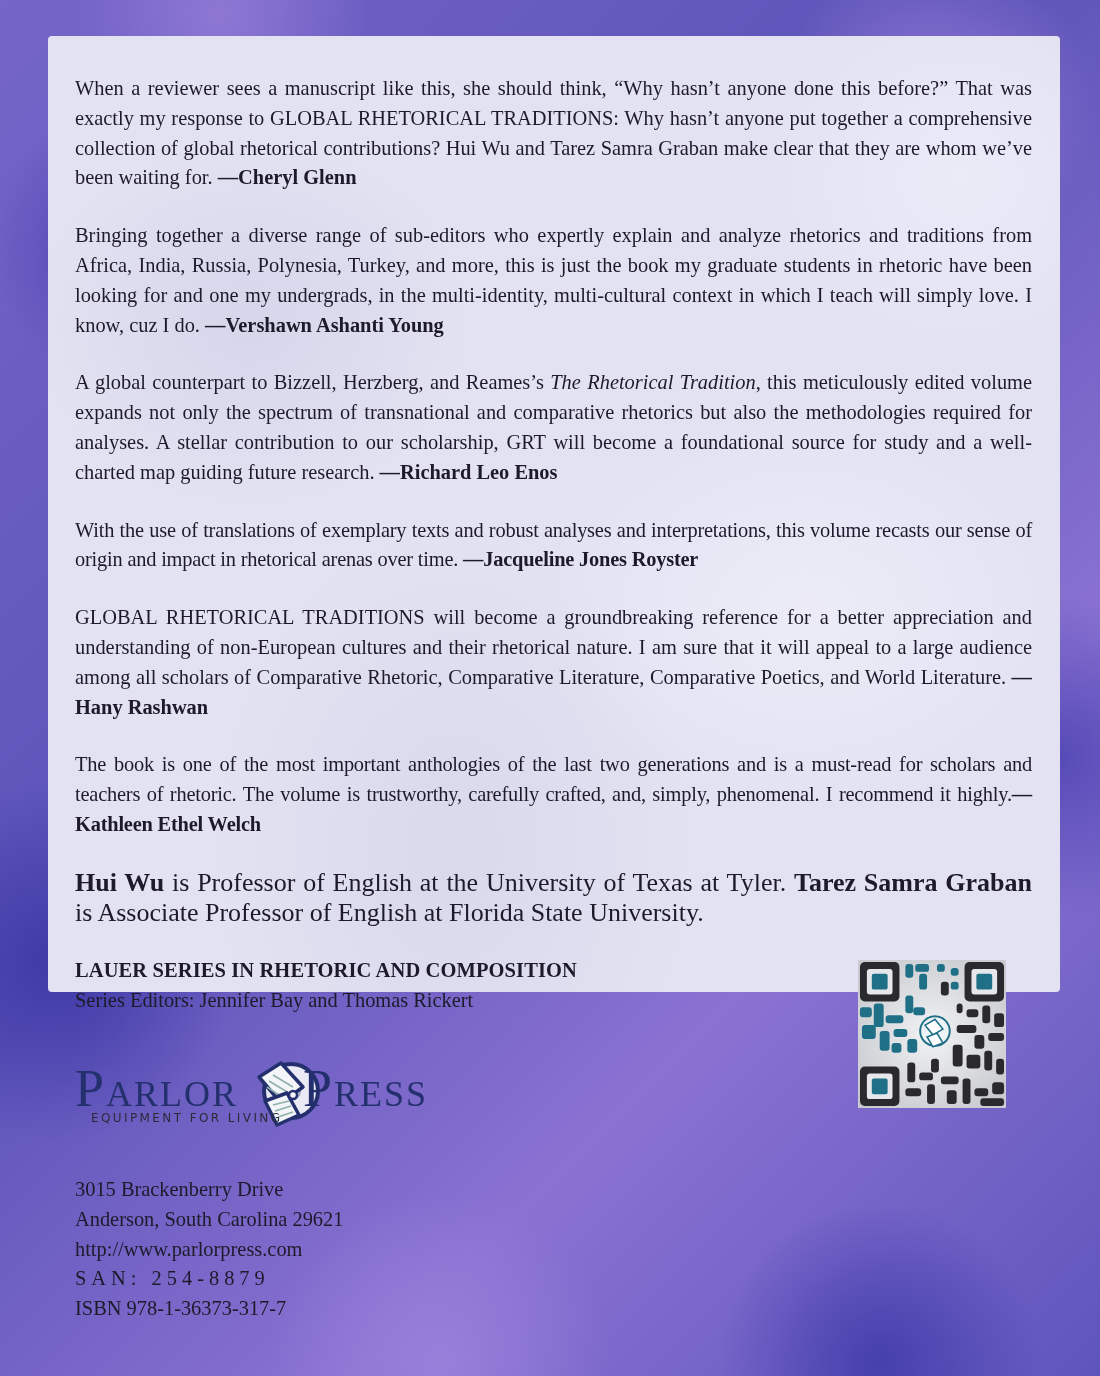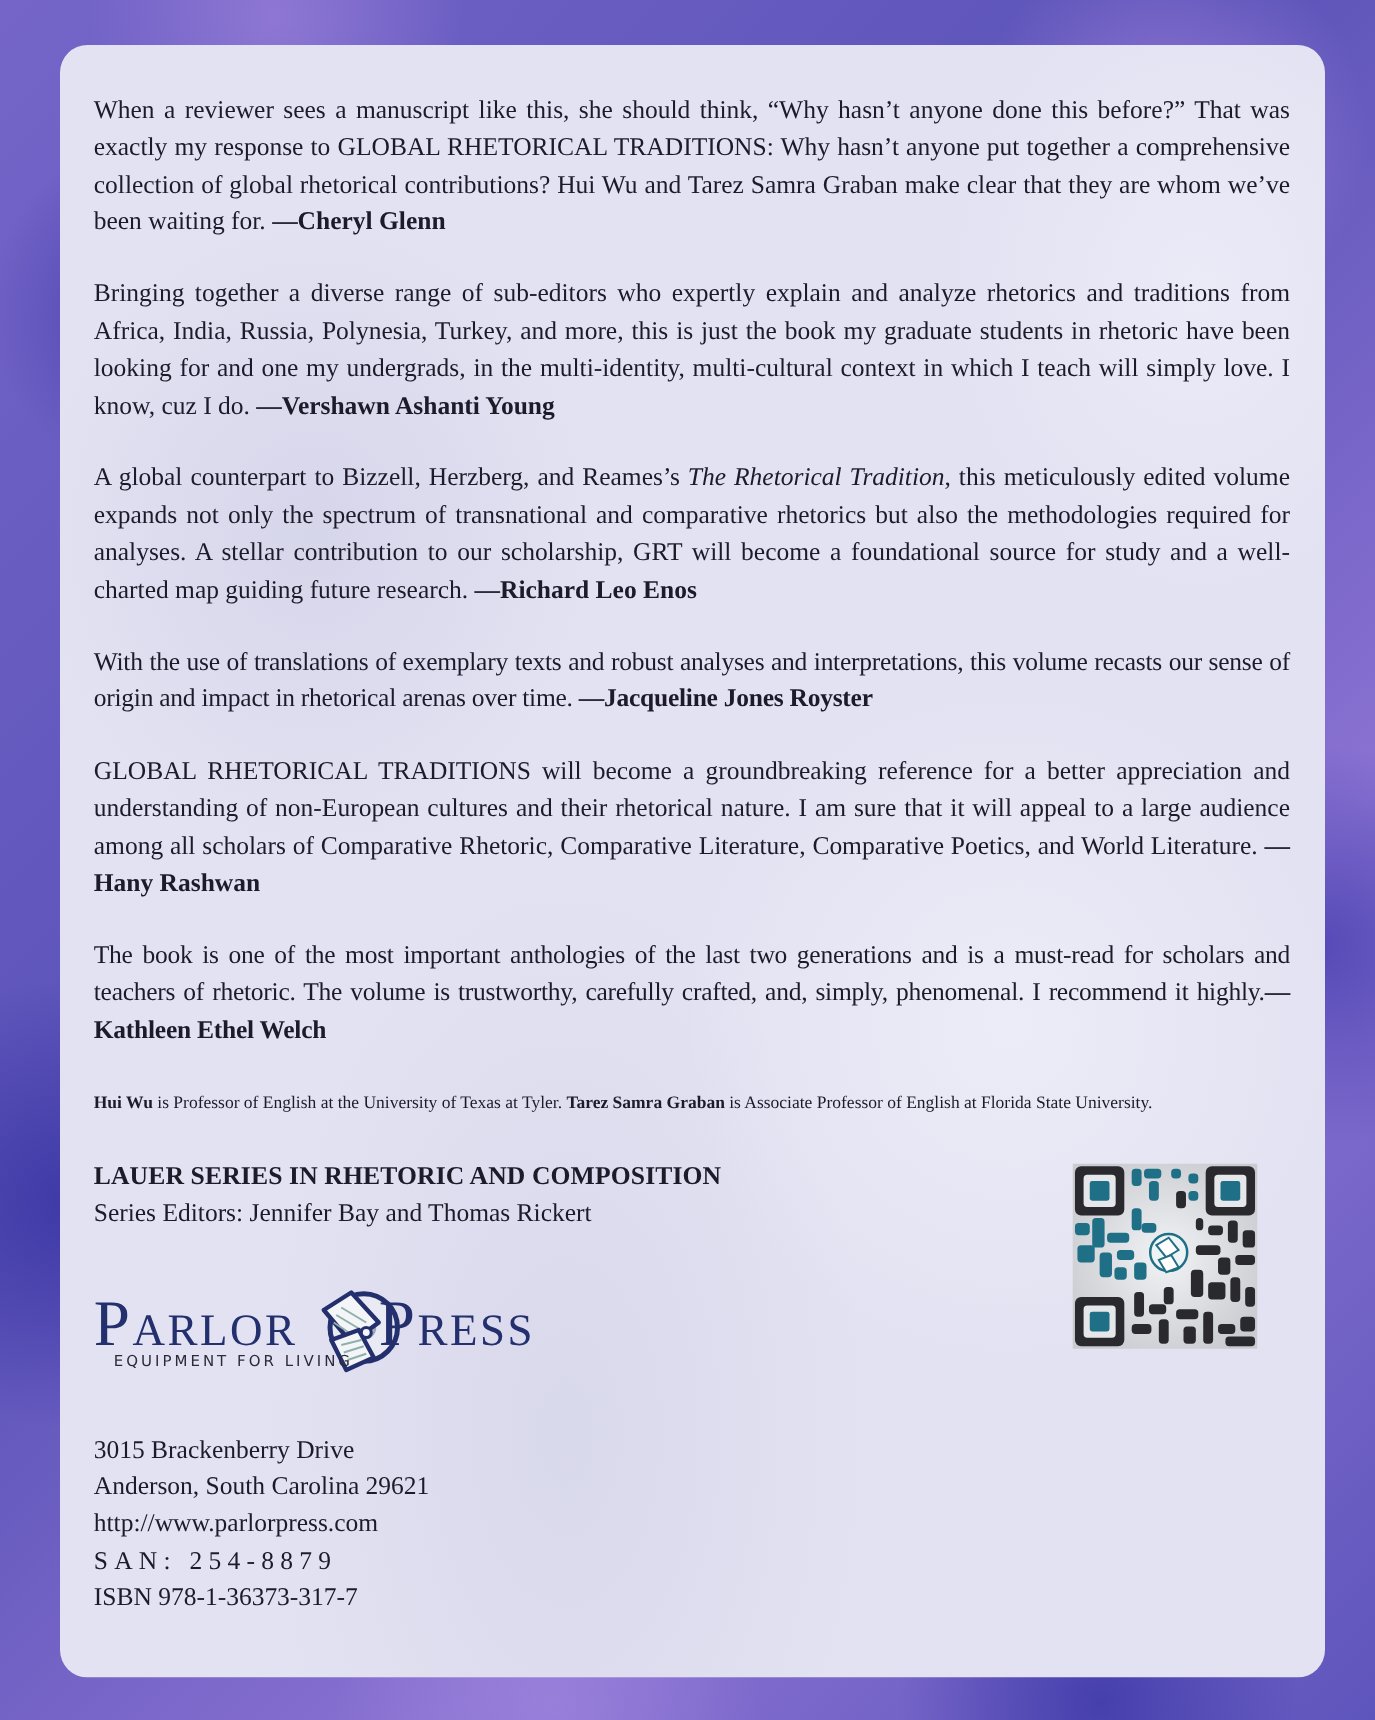--- a/index.html
+++ b/index.html
@@ -15,43 +15,43 @@
         radial-gradient(circle at 40% 99%, rgba(155,130,220,0.85) 0, rgba(155,130,220,0) 170px),
         radial-gradient(circle at 80% 99%, rgba(65,60,170,0.9) 0, rgba(65,60,170,0) 160px),
         radial-gradient(circle at 20% 1%, rgba(150,125,215,0.8) 0, rgba(150,125,215,0) 150px),
         linear-gradient(135deg, #7565c9 0%, #5b53b8 40%, #8a72d2 70%, #5e55bc 100%);
       font-family: "Liberation Serif", "DejaVu Serif", serif;
       color: #1d1b2a;
     }
     .panel {
       position: absolute;
       left: 48px; top: 36px;
-      width: 1012px; height: 1306px;
-      border-radius: 22px;
+      width: 1012px; height: 956px;
+      border-radius: 4px;
       background-color: #e3e2f2;
       background-image:
         radial-gradient(ellipse at 20% 30%, rgba(205,205,230,0.6) 0, rgba(205,205,230,0) 220px),
         radial-gradient(ellipse at 75% 60%, rgba(240,240,250,0.7) 0, rgba(240,240,250,0) 260px),
         radial-gradient(ellipse at 40% 85%, rgba(210,210,232,0.6) 0, rgba(210,210,232,0) 240px),
         radial-gradient(ellipse at 90% 15%, rgba(238,238,250,0.7) 0, rgba(238,238,250,0) 200px);
       box-sizing: border-box;
       padding: 38px 28px 0 27px;
     }
     .blurb {
       margin: 0 0 28px 0;
       font-size: 20.4px;
       line-height: 29.8px;
       text-align: justify;
       hyphens: manual;
     }
     .blurb.condensed { letter-spacing: -0.2px; }
     .attrib { font-weight: bold; }
     .title-italic { font-style: italic; }
     .bold { font-weight: bold; }
-    .bio { margin: 0 0 28px 0; font-size: 14px; line-height: 29.8px; text-align: justify; }
+    .bio { margin: 0 0 28px 0; font-size: 26px; line-height: 29.8px; text-align: justify; }
     .series-row { position: relative; height: 340px; }
     .series-title {
       font-weight: bold; font-size: 20.5px; letter-spacing: 0.1px; line-height: 30px;
       margin: 0;
     }
     .series-editors { font-size: 20.4px; line-height: 30px; margin: 0; }
     .logo {
       position: absolute; left: 0; top: 98px;
       width: 360px; height: 80px;
     }

